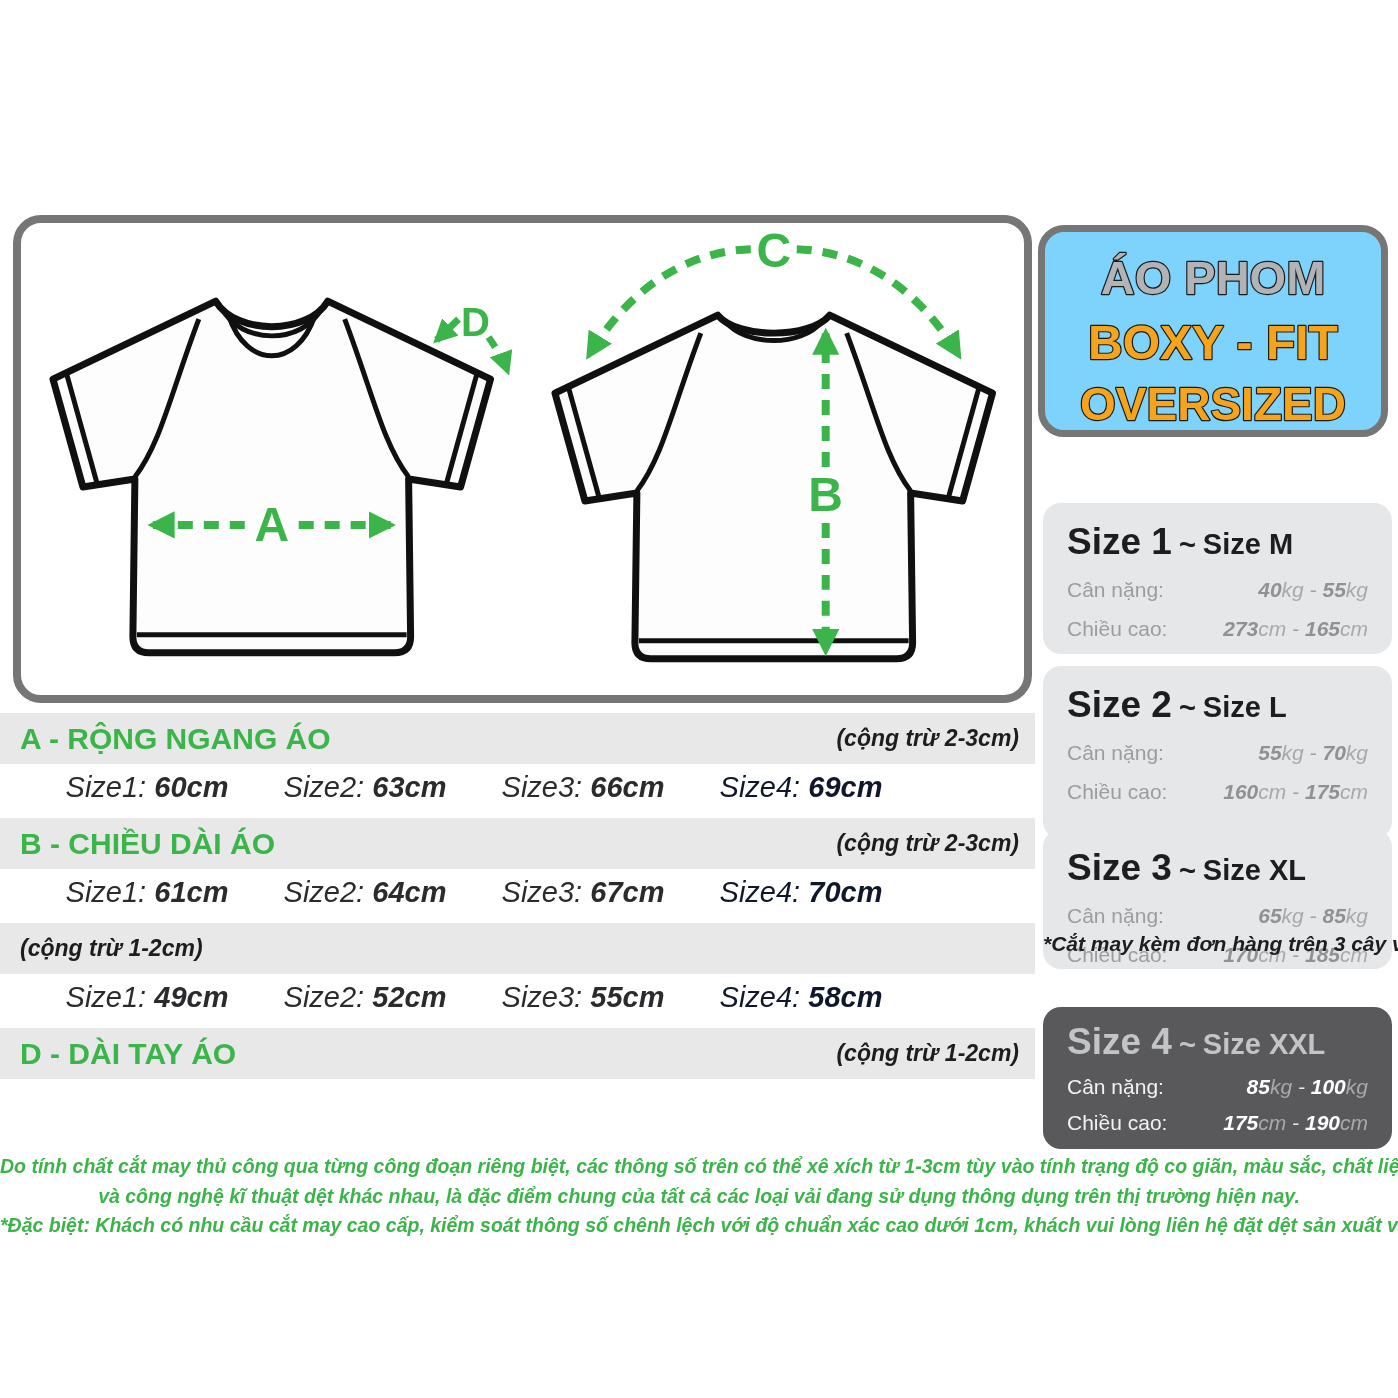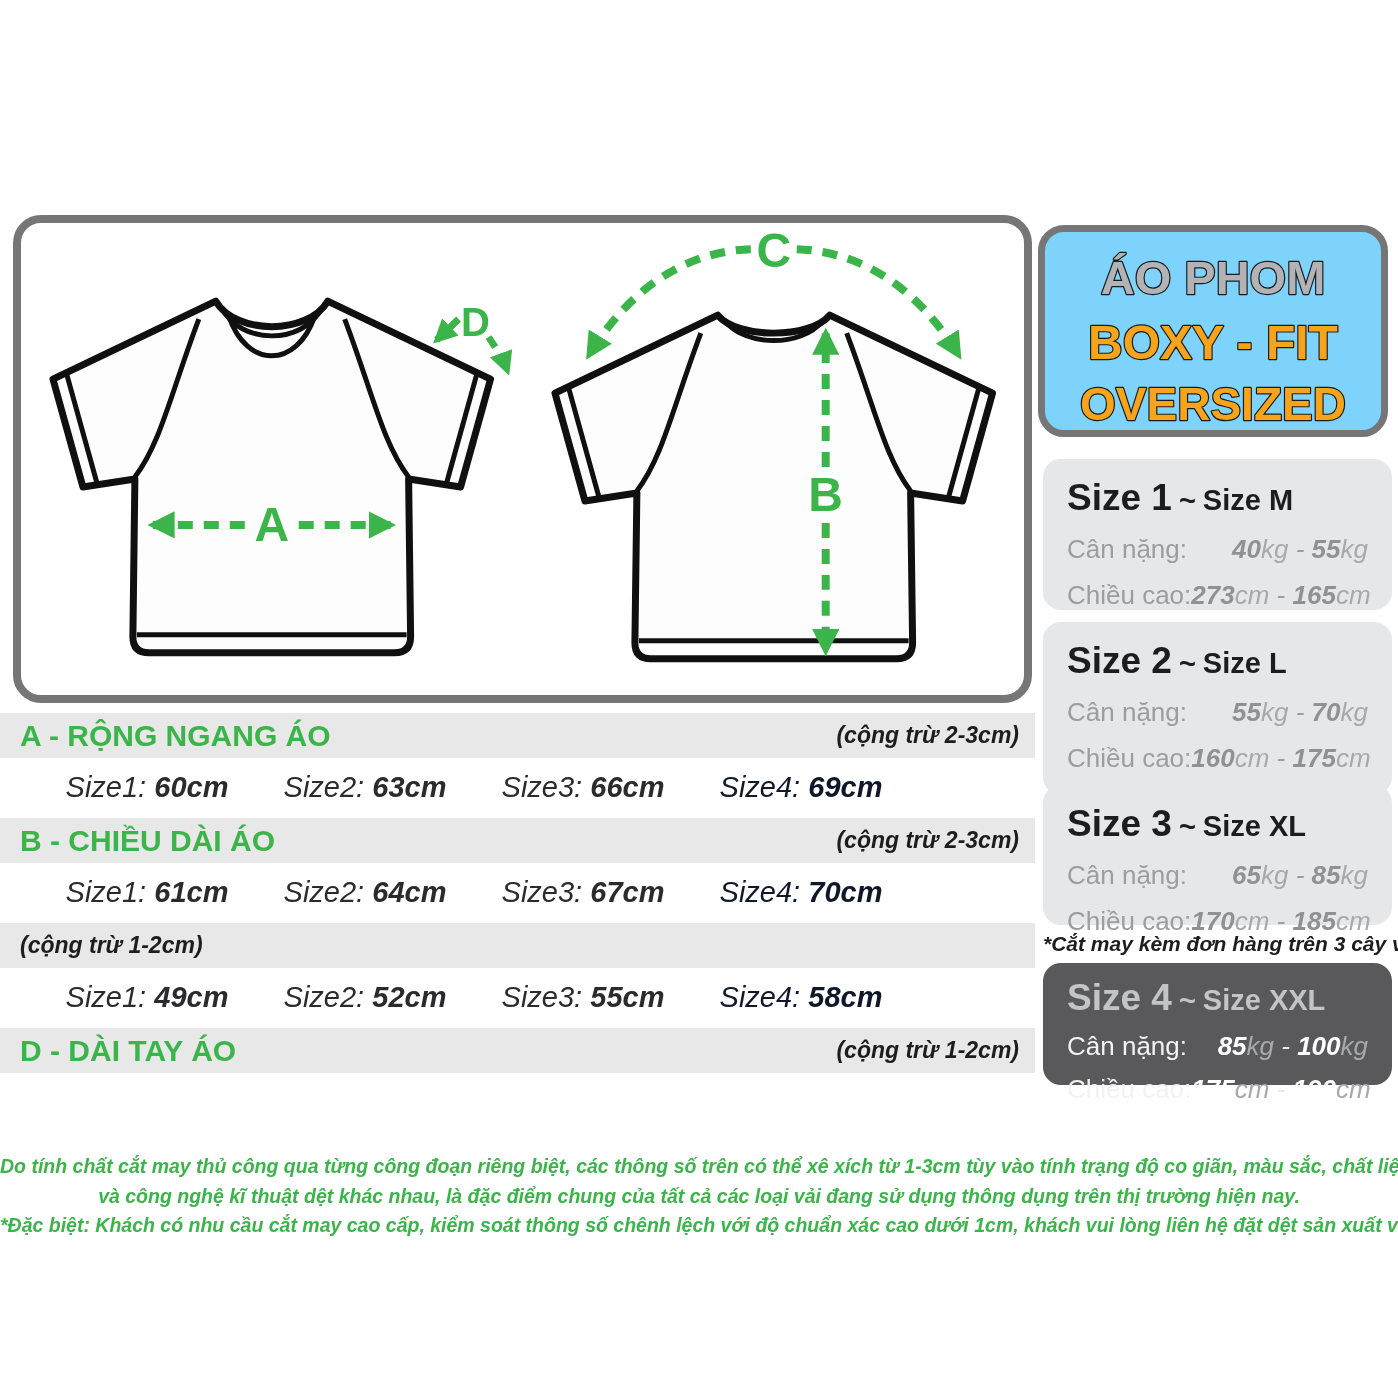--- a/index.html
+++ b/index.html
@@ -9,46 +9,46 @@
 
   
   .diagram-box{left:13px;top:215px;width:1003px;height:472px;border:8px solid #767676;
     border-radius:28px;background:#fff;display:flex;justify-content:center;align-items:center;}
   .diagram-box svg{display:block;}
 
   
   .title-box{left:1038px;top:225px;width:336px;height:198px;border:7px solid #767676;border-radius:26px;background:#7dd3fc;}
 
   
-  .sb{left:1043px;width:349px;background:#e6e7e8;border-radius:18px;box-sizing:border-box;padding:18px 24px 0 24px;}
+  .sb{left:1043px;width:349px;background:#e6e7e8;border-radius:18px;box-sizing:border-box;padding:18px 24px 0 24px;margin-top:44px;}
   .sb1{top:459px;height:151px;}
   .sb2{top:622px;height:173px;}
   .sb3{top:785px;height:140px;}
-  .sb4{top:963px;height:122px;background:#59595b;padding-top:14px;}
+  .sb4{top:963px;height:142px;background:#59595b;padding-top:14px;}
   .sb-title{white-space:nowrap;color:#1d1d1f;}
   .sb-name{font-size:37px;font-weight:bold;}
   .sb-sep{font-size:29px;font-weight:bold;padding:0 7px;}
   .sb-equiv{font-size:29px;font-weight:bold;}
-  .sb-row{display:flex;justify-content:space-between;align-items:baseline;margin-top:15px;font-size:26px;white-space:nowrap;}
+  .sb-row{display:flex;justify-content:space-between;align-items:baseline;margin-top:15px;font-size:21px;white-space:nowrap;}
   .sb-label{color:#9b9da0;}
   .sb-val{font-style:italic;color:#9b9da0;}
   .sb-val .num{font-weight:bold;color:#8f9194;}
   .sb-val .unit{color:#a7a9ac;}
   .sb4 .sb-title{color:#c3c4c6;}
   .sb4 .sb-label{color:#f2f2f2;}
   .sb4 .sb-val{color:#e9e9e9;}
   .sb4 .sb-val .num{color:#ffffff;}
   .sb4 .sb-row{margin-top:12px;}
 
   
   .note{left:1043px;top:932px;width:349px;text-align:center;font-size:21px;font-weight:bold;
     font-style:italic;color:#1d1d1f;white-space:nowrap;}
 
   
-  .band{left:0;width:1035px;height:45px;background:#e8e8e8;display:flex;align-items:center;
+  .band{left:0;width:1035px;height:51px;background:#e8e8e8;display:flex;align-items:center;
     justify-content:space-between;box-sizing:border-box;padding:0 16px 0 20px;}
   .band-title{color:#3bb54a;font-weight:bold;font-size:30px;white-space:nowrap;}
   .band-tol{font-style:italic;font-weight:bold;font-size:23px;color:#1d1d1f;white-space:nowrap;}
   .bandA{top:713px;} .bandB{top:818px;} .bandC{top:923px;} .bandD{top:1028px;}
 
   .vals{left:0;width:1035px;height:58px;display:flex;align-items:center;box-sizing:border-box;padding-left:38px;}
   .valsA{top:758px;} .valsB{top:863px;} .valsC{top:968px;} .valsD{top:1073px;}
   .cell{width:218px;text-align:center;font-style:italic;font-size:29px;color:#2b2b2d;white-space:nowrap;}
   .cell .v{font-weight:bold;}
   .cell.c4{color:#0f172a;}

